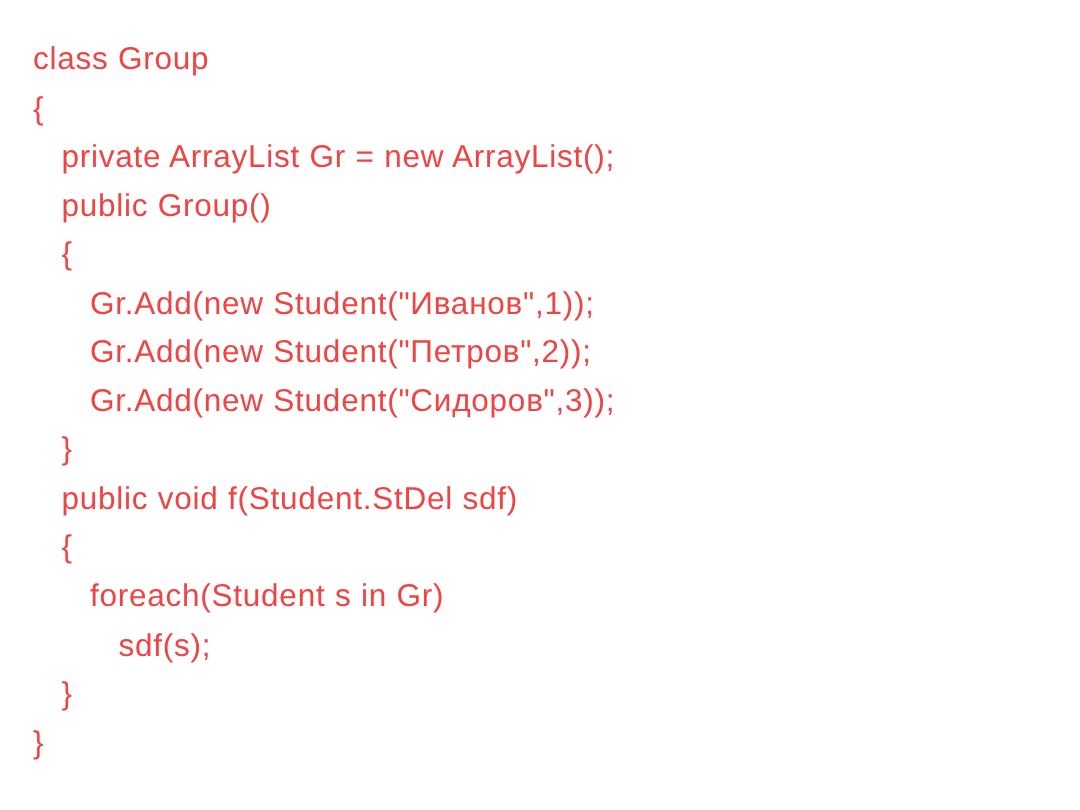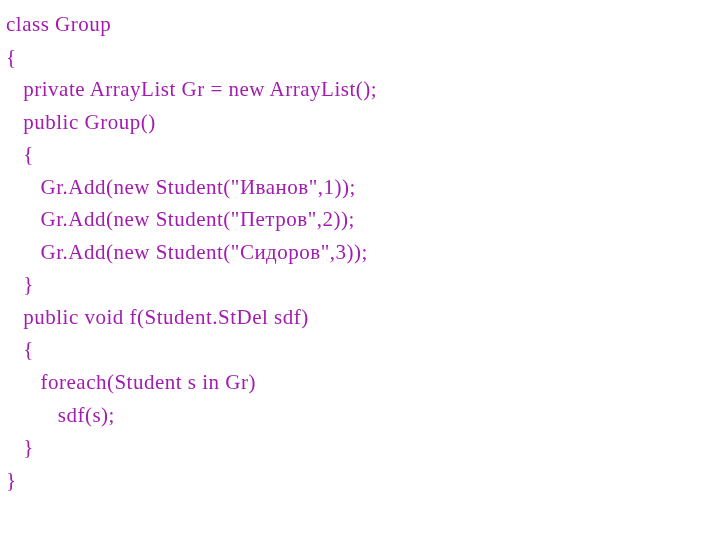--- a/index.html
+++ b/index.html
@@ -4,27 +4,27 @@
 <style>
   html, body {
     margin: 0;
     padding: 0;
     width: 720px;
     height: 540px;
     background: #ffffff;
     overflow: hidden;
   }
   pre.code {
-    margin: 0;
+    margin: 16px;
     padding: 8px 6px;
-    font-family: Liberation Serif, serif;
+    font-family: Liberation Sans, sans-serif;
     font-size: 21px;
     line-height: 1.55;
     letter-spacing: 0.5px;
-    color: #a21caf;
+    color: #ef4444;
     white-space: pre;
   }
 </style>
 </head>
 <body>
 
 <pre class="code"><span>class Group</span>
 <span>{</span>
 <span>   private ArrayList Gr = new ArrayList();</span>
 <span>   public Group()</span>

